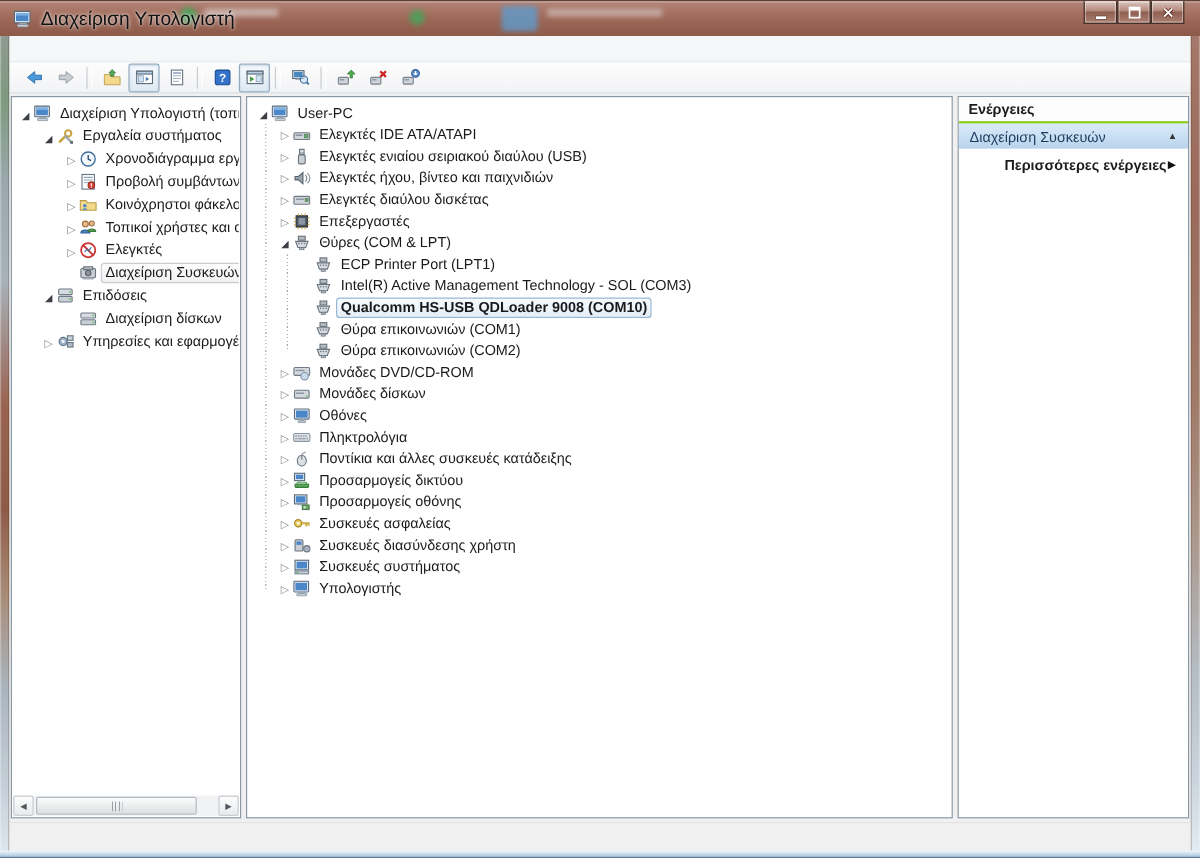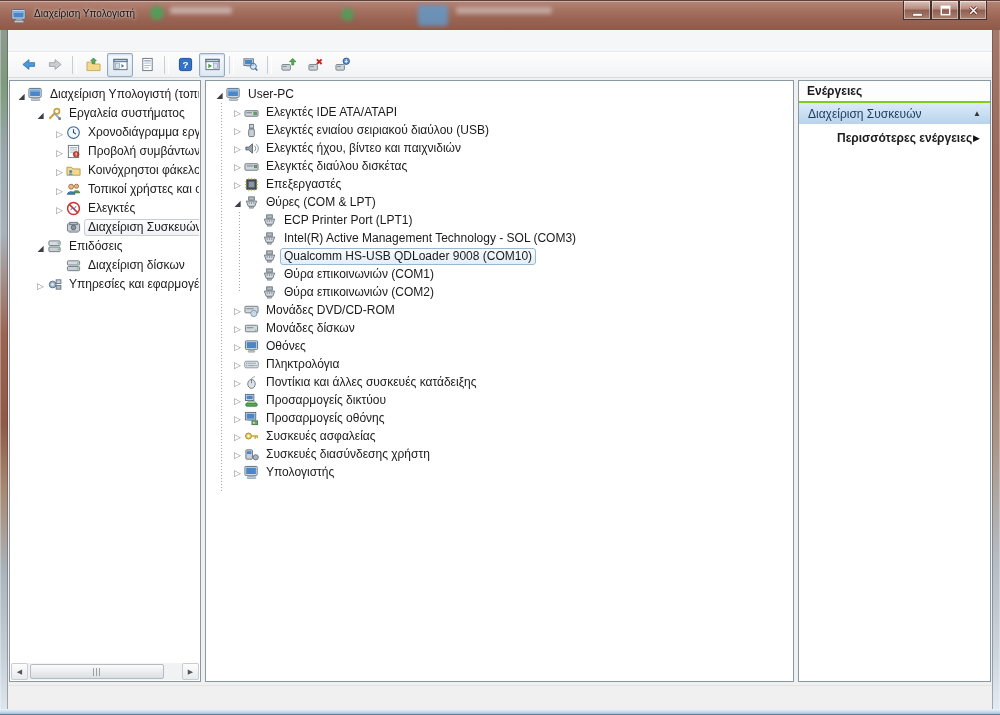--- a/index.html
+++ b/index.html
@@ -11,21 +11,21 @@
     background:linear-gradient(180deg,#b28578 0%,#a5705f 35%,#986353 65%,#8d5a49 100%);
     border-top:1px solid #5f3d32;box-shadow:inset 0 1px 0 rgba(255,255,255,.35);box-sizing:border-box;}
   .blob{position:absolute;filter:blur(2px);pointer-events:none;}
   .frame-side{position:absolute;top:30px;bottom:6px;width:8px;}
   .frame-left{left:0;background:linear-gradient(180deg,#8d9a90 0%,#7e9a7e 8%,#9aa8ae 18%,#a8b2ba 30%,#9a6452 45%,#8e5a48 58%,#a78a74 68%,#aab4bd 80%,#c5cfd7 92%,#dde6ee 100%);box-shadow:inset 1px 0 0 rgba(255,255,255,.3), inset -1px 0 0 rgba(60,40,35,.35);}
   .frame-right{right:0;background:linear-gradient(180deg,#a4786a 0%,#9a6a5a 20%,#a07a68 45%,#aa9486 60%,#b4bcc4 78%,#ccd6de 92%,#e2ebf2 100%);box-shadow:inset -1px 0 0 rgba(255,255,255,.3), inset 1px 0 0 rgba(60,40,35,.35);}
   .frame-bottom{position:absolute;left:0;right:0;bottom:0;height:6px;
     background:linear-gradient(180deg,#eef5fb 0%,#c6d9ea 60%,#a3c0da 100%);
     border-bottom:1px solid #5f7d99;box-sizing:border-box;}
   .title-icon{position:absolute;left:11px;top:7px;width:16px;height:16px;}
-  .title-text{position:absolute;left:34px;top:7px;font-size:10px;color:#111;
+  .title-text{position:absolute;left:34px;top:7px;font-size:16px;color:#111;
     text-shadow:0 0 4px rgba(255,255,255,.75),0 0 2px rgba(255,255,255,.6);white-space:nowrap;}
   .winbtns{position:absolute;top:0;right:13px;display:flex;}
   .winbtn{width:28px;height:19px;box-sizing:border-box;border:1px solid #43302a;border-top:none;
     display:flex;align-items:center;justify-content:center;
     background:linear-gradient(180deg,rgba(255,255,255,.5),rgba(255,255,255,.15) 45%,rgba(80,45,35,.28) 50%,rgba(255,255,255,.18));
     box-shadow:inset 0 0 0 1px rgba(255,255,255,.4);}
   
   .client{position:absolute;left:8px;right:8px;top:30px;bottom:6px;background:#f0f0f0;
     box-shadow:inset 0 1px 0 #fff;}
   .menubar{position:absolute;left:0;right:0;top:0;height:22px;background:#f5f6f7;
@@ -47,21 +47,21 @@
   .tree{position:absolute;left:1px;right:1px;top:1px;bottom:1px;overflow:hidden;padding-top:3px;box-sizing:border-box;}
   .pane-left .tree{bottom:18px;}
   .row{display:flex;align-items:center;white-space:nowrap;position:relative;}
   .lt-row{height:19px;padding-left:calc(4px + var(--d)*19px);}
   .dt-row{height:18px;padding-left:calc(6px + var(--d)*18px);}
   .exp{width:13px;flex:none;text-align:center;line-height:1;}
   .row[data-expander="collapsed"] .exp::before{content:"▷";font-size:9px;color:#848a90;}
   .row[data-expander="expanded"] .exp::before{content:"◢";font-size:8px;color:#3c4044;}
   .ticon{width:18px;height:16px;flex:none;display:flex;align-items:center;}
   .lbl{padding:0 3px;border:1px solid transparent;border-radius:3px;line-height:15px;}
-  .dt-row.selected .lbl{border-color:#98b7d3;background:linear-gradient(180deg,#f7fbfe,#e3eef8);}
+  .dt-row.selected .lbl{border-color:#98b7d3;background:linear-gradient(180deg,#f7fbfe,#e3eef8);font-weight:bold;}
   .lt-row.selected .lbl{border-color:#c9ccd1;background:linear-gradient(180deg,#fdfdfd,#f0f1f3);}
   .guide{position:absolute;width:1px;background-image:repeating-linear-gradient(to bottom,#a2a8ae 0 1px,transparent 1px 3px);}
   #guide-root{left:14px;top:21px;height:388px;}
   #guide-ports{left:32px;top:130px;height:81px;}
   
   .hscroll{position:absolute;left:1px;right:1px;bottom:1px;height:17px;background:#f1f2f4;display:flex;align-items:stretch;}
   .sc-btn{width:17px;flex:none;background:linear-gradient(180deg,#fdfdfd,#e8eaec);border:1px solid #c8cdd2;border-radius:2px;box-sizing:border-box;display:flex;align-items:center;justify-content:center;color:#55595e;font-size:7px;}
   .sc-track{flex:1;position:relative;}
   .sc-thumb{position:absolute;left:2px;top:1px;width:134px;bottom:1px;background:linear-gradient(180deg,#fbfbfb,#dcdfe2);border:1px solid #b5bac0;border-radius:2px;box-sizing:border-box;display:flex;align-items:center;justify-content:center;}
   .grip{width:9px;height:8px;background-image:repeating-linear-gradient(90deg,#9aa0a6 0 1px,transparent 1px 3px);}
@@ -663,20 +663,32 @@
                   <rect x="3.2" y="4.5" width="4.6" height="3" fill="#4a86c8"></rect>
                   <circle cx="12.5" cy="11" r="2.8" fill="#aab4be" stroke="#6a747e"></circle>
                 </svg>
               </span>
               <span class="lbl">Συσκευές διασύνδεσης χρήστη</span>
             </div>
             <div class="row dt-row" data-expander="collapsed" style="--d: 1;">
               <span class="exp"></span>
               <span class="ticon">
                 <svg viewBox="0 0 16 16" width="15" height="15">
+                  <rect x="2" y="2" width="12" height="8.5" fill="#e9eff5" stroke="#5a6a7a"></rect>
+                  <rect x="3.3" y="3.3" width="9.4" height="6" fill="#4a86c8"></rect>
+                  <rect x="2" y="11.5" width="12" height="2.6" fill="#c6cfd8" stroke="#7a8694"></rect>
+                  <circle cx="4" cy="12.8" r="0.8" fill="#58a858"></circle>
+                </svg>
+              </span>
+              <span class="lbl">Συσκευές συστήματος</span>
+            </div>
+            <div class="row dt-row" data-expander="collapsed" style="--d: 1;">
+              <span class="exp"></span>
+              <span class="ticon">
+                <svg viewBox="0 0 16 16" width="15" height="15">
                   <rect x="1" y="1.5" width="13" height="9.5" rx="0.8" fill="#e9eff5" stroke="#5a6a7a"></rect>
                   <rect x="2.3" y="2.8" width="10.4" height="6.8" fill="#4a86c8"></rect>
                   <rect x="5" y="11" width="6" height="1.4" fill="#9aa8b4"></rect>
                   <rect x="3.5" y="12.4" width="9" height="2" rx="0.5" fill="#c6cfd8" stroke="#7a8694" stroke-width="0.6"></rect>
                 </svg>
               </span>
               <span class="lbl">Υπολογιστής</span>
             </div>
         </div>
       </div>

